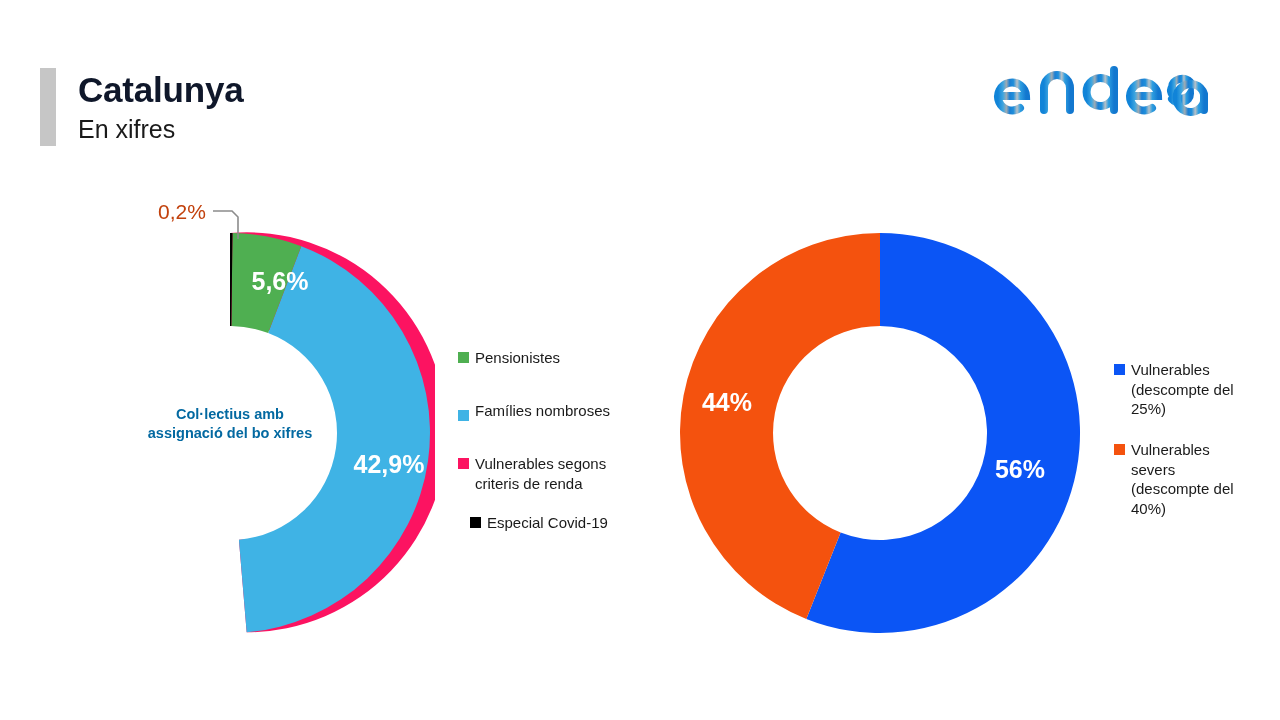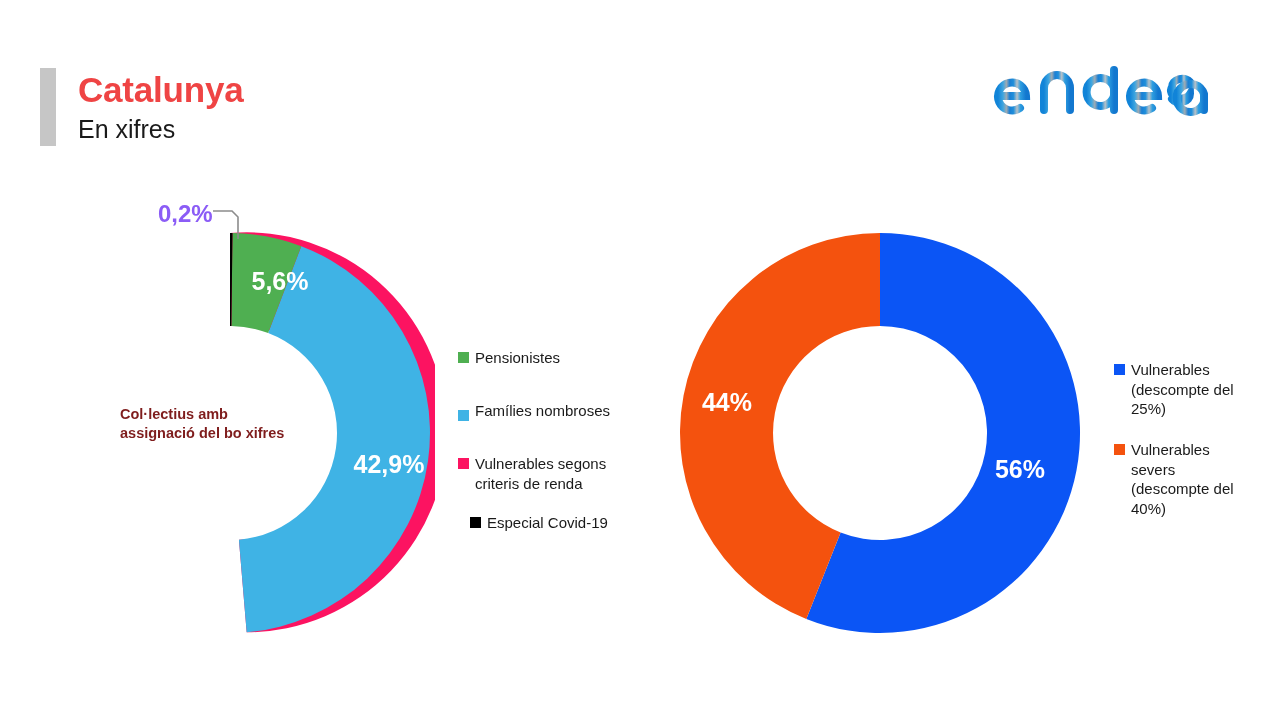--- a/index.html
+++ b/index.html
@@ -29,21 +29,21 @@
     width: 16px;
     height: 78px;
     background: #c6c6c6;
   }
   .title {
     position: absolute;
     left: 78px;
     top: 70px;
     font-size: 35px;
     font-weight: bold;
-    color: #ef4444;
+    color: #0f172a;
     letter-spacing: -0.2px;
     line-height: 40px;
     white-space: nowrap;
   }
   .subtitle {
     position: absolute;
     left: 78px;
     top: 115px;
     font-size: 25px;
     font-weight: normal;
@@ -62,23 +62,24 @@
   }
 
   
   .chart-wrap {
     position: absolute;
   }
   .donut-svg { display: block; }
 
   .center-label {
     position: absolute;
+    text-align: center;
     font-size: 14.5px;
     font-weight: bold;
-    color: #7f1d1d;
+    color: #0369a1;
     line-height: 19px;
     pointer-events: none;
   }
 
   
   .legend {
     position: absolute;
   }
   .legend-item {
     position: absolute;
@@ -95,23 +96,23 @@
   .legend-label {
     font-size: 15px;
     color: #1a1a1a;
     line-height: 19.5px;
     white-space: pre-line;
   }
 
   
   .callout-label {
     position: absolute;
-    font-size: 24px;
-    font-weight: bold;
-    color: #8b5cf6;
+    font-size: 21px;
+    font-weight: normal;
+    color: #c2410c;
     white-space: nowrap;
   }
   .callout-line {
     position: absolute;
   }
 </style>
 </head>
 <body>
 
 <div class="slide">

